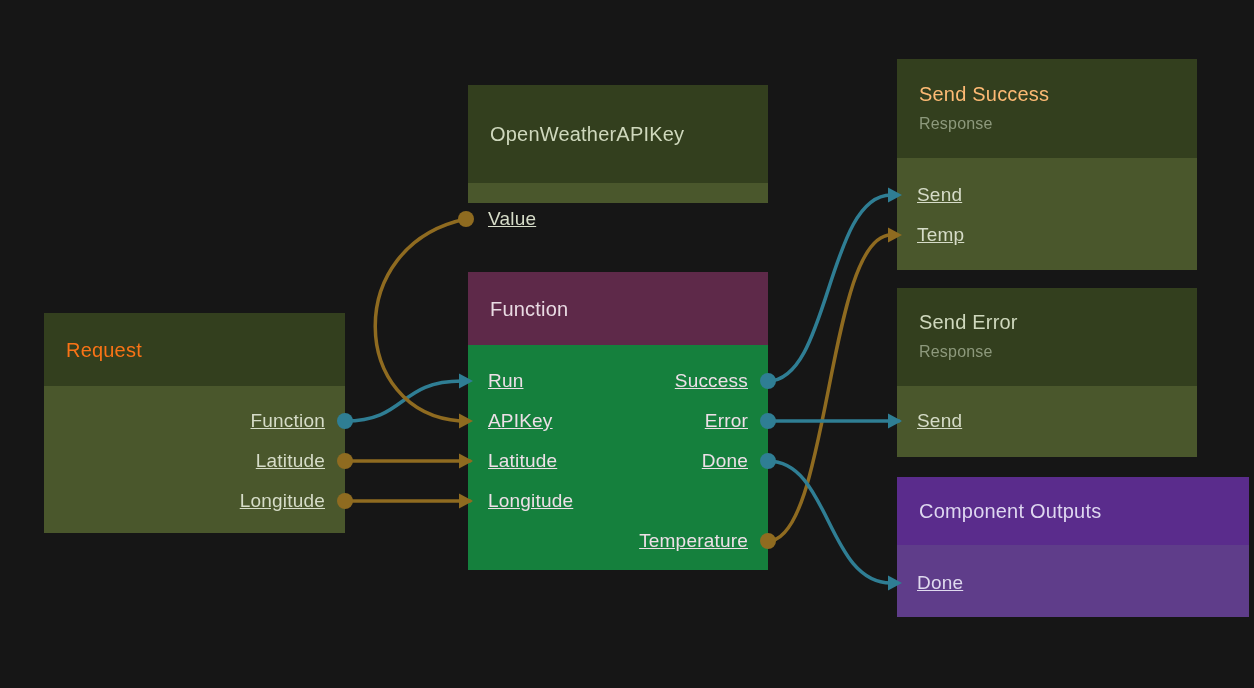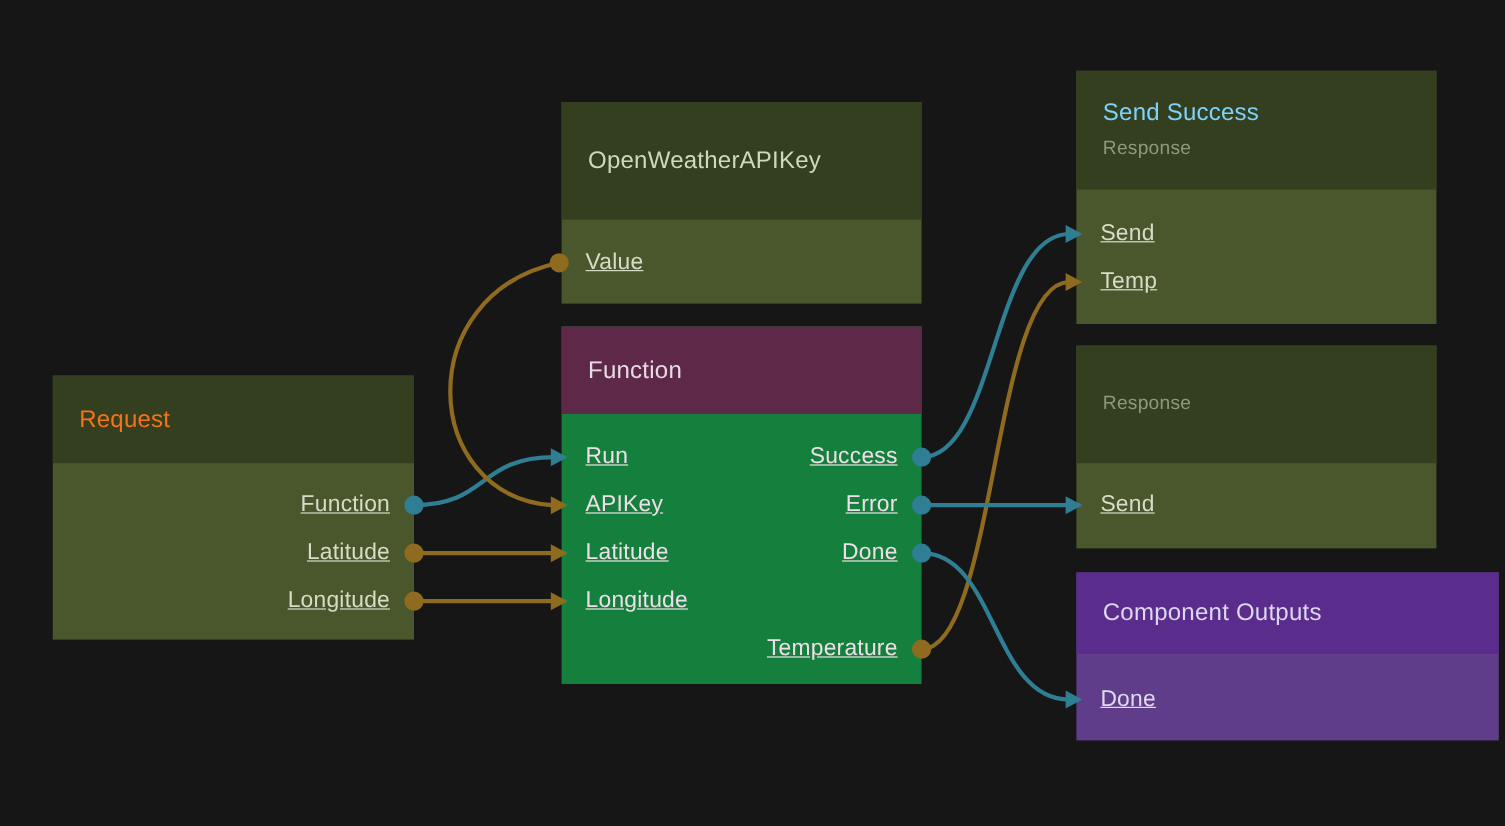--- a/index.html
+++ b/index.html
@@ -46,49 +46,50 @@
 
 <div id="canvas" style="width: 1254px; height: 688px; background: rgb(22, 22, 22);">
     <div class="node" style="left: 44px; top: 313px; width: 301px; height: 220px; background: rgb(74, 87, 44);">
       <div class="node-header" style="height: 73px; background: rgb(51, 63, 30);">
         <div class="node-title" style="color: #f97316;">Request</div>
       </div>
       <div class="port-label right" style="top: 95px; color: rgb(214, 220, 200);">Function</div>
       <div class="port-label right" style="top: 135px; color: rgb(214, 220, 200);">Latitude</div>
       <div class="port-label right" style="top: 175px; color: rgb(214, 220, 200);">Longitude</div>
     </div>
-    <div class="node" style="left: 468px; top: 85px; width: 300px; height: 168px; background: rgb(74, 87, 44);">
+    <div class="node" style="left: 468px; top: 85px; width: 300px; height: 118px; background: rgb(74, 87, 44);">
       <div class="node-header" style="height: 98px; background: rgb(51, 63, 30);">
         <div class="node-title" style="color: rgb(207, 216, 189);">OpenWeatherAPIKey</div>
       </div>
       <div class="port-label left" style="top: 121px; color: rgb(214, 220, 200);">Value</div>
     </div>
     <div class="node" style="left: 468px; top: 272px; width: 300px; height: 298px; background: #15803d;">
       <div class="node-header" style="height: 73px; background: rgb(94, 41, 73);">
         <div class="node-title" style="color: rgb(233, 219, 227);">Function</div>
       </div>
       <div class="port-label left" style="top: 96px; color: rgb(237, 223, 231);">Run</div>
       <div class="port-label left" style="top: 136px; color: rgb(237, 223, 231);">APIKey</div>
       <div class="port-label left" style="top: 176px; color: rgb(237, 223, 231);">Latitude</div>
       <div class="port-label left" style="top: 216px; color: rgb(237, 223, 231);">Longitude</div>
       <div class="port-label right" style="top: 96px; color: rgb(237, 223, 231);">Success</div>
       <div class="port-label right" style="top: 136px; color: rgb(237, 223, 231);">Error</div>
       <div class="port-label right" style="top: 176px; color: rgb(237, 223, 231);">Done</div>
       <div class="port-label right" style="top: 256px; color: rgb(237, 223, 231);">Temperature</div>
     </div>
     <div class="node" style="left: 897px; top: 59px; width: 300px; height: 211px; background: rgb(74, 87, 44);">
       <div class="node-header" style="height: 99px; background: rgb(51, 63, 30);">
-        <div class="node-title" style="color: #7dd3fc;">Send Success</div>
+        <div class="node-title" style="color: #fdba74;">Send Success</div>
         <div class="node-subtitle" style="color: rgb(141, 153, 124);">Response</div>
       </div>
       <div class="port-label left" style="top: 123px; color: rgb(214, 220, 200);">Send</div>
       <div class="port-label left" style="top: 163px; color: rgb(214, 220, 200);">Temp</div>
     </div>
     <div class="node" style="left: 897px; top: 288px; width: 300px; height: 169px; background: rgb(74, 87, 44);">
       <div class="node-header" style="height: 98px; background: rgb(51, 63, 30);">
+        <div class="node-title" style="color: rgb(207, 216, 189);">Send Error</div>
         <div class="node-subtitle" style="color: rgb(141, 153, 124);">Response</div>
       </div>
       <div class="port-label left" style="top: 120px; color: rgb(214, 220, 200);">Send</div>
     </div>
     <div class="node" style="left: 897px; top: 477px; width: 352px; height: 140px; background: rgb(95, 61, 138);">
       <div class="node-header" style="height: 68px; background: rgb(90, 44, 140);">
         <div class="node-title" style="color: rgb(222, 215, 240);">Component Outputs</div>
       </div>
       <div class="port-label left" style="top: 93px; color: rgb(223, 218, 238);">Done</div>
     </div>

